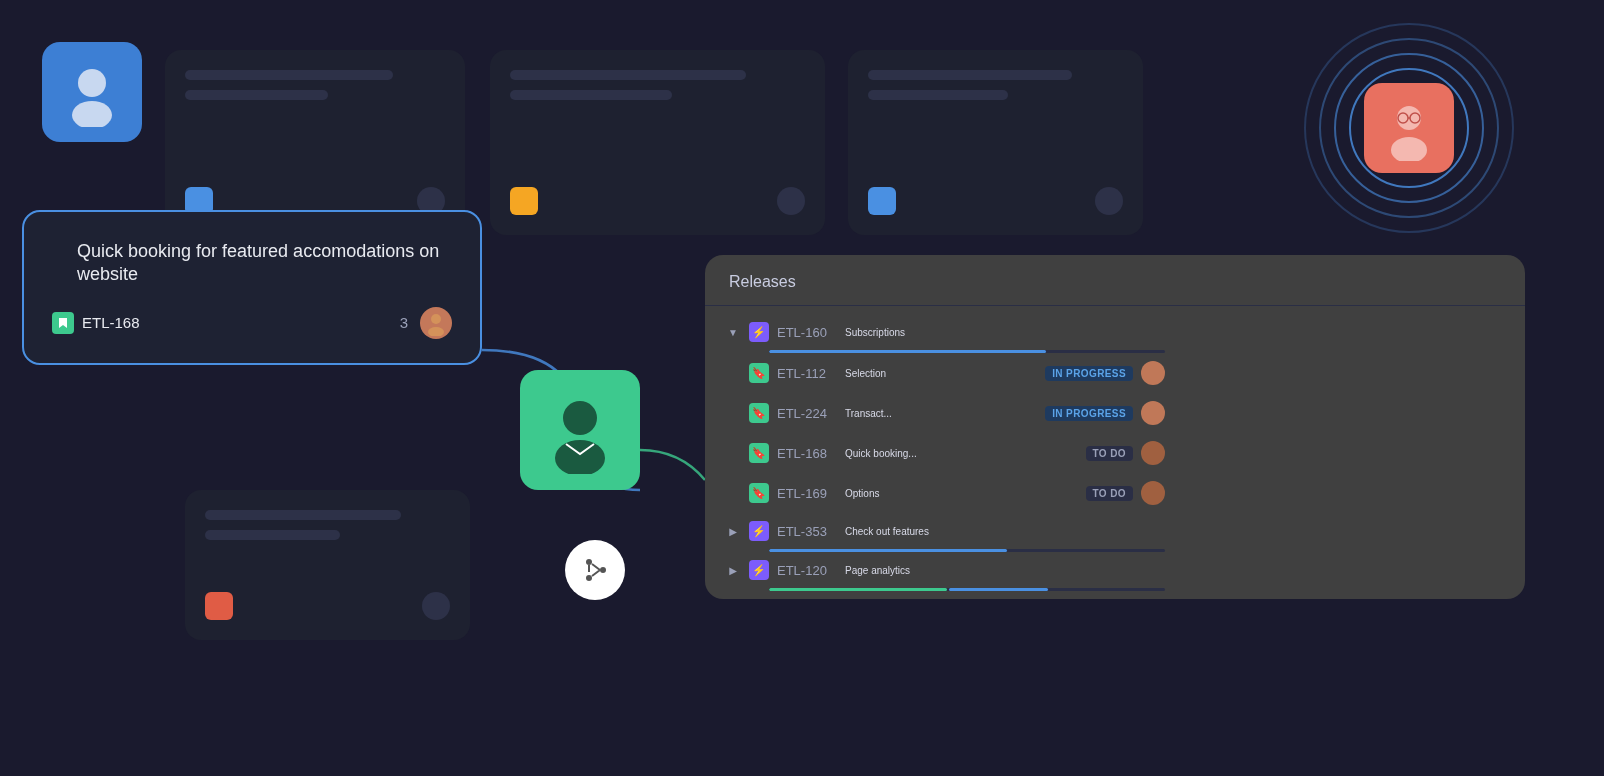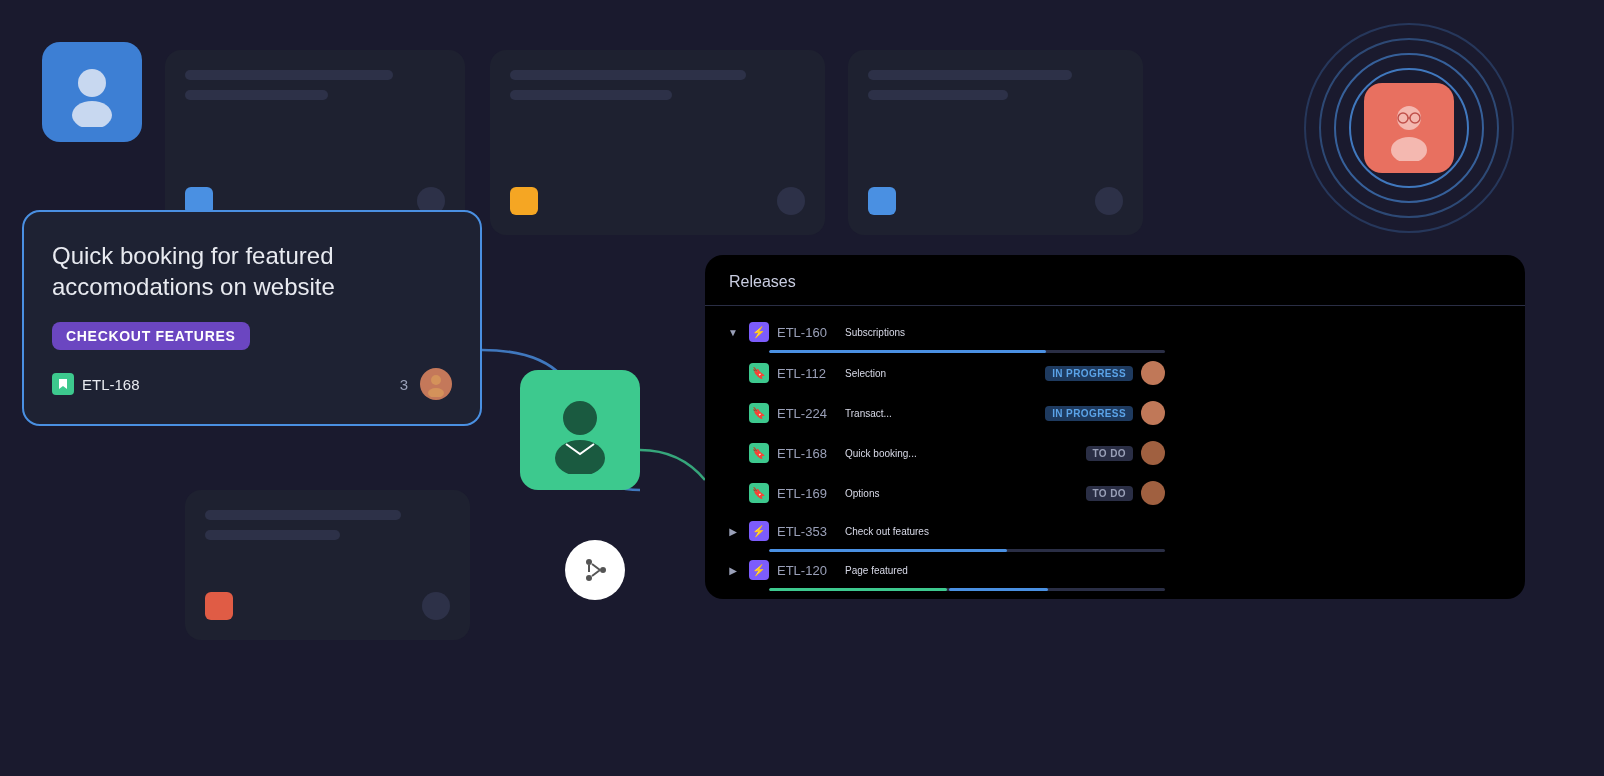--- a/index.html
+++ b/index.html
@@ -173,25 +173,26 @@
       top: 210px;
       left: 22px;
       width: 460px;
       background: #1e2233;
       border: 2px solid #4a90e2;
       border-radius: 18px;
       padding: 28px 28px 24px;
       z-index: 5;
     }
     .feature-card-title {
-      font-size: 24px;
+      font-size: 18px;
       font-weight: 500;
       color: #e8eaf0;
       line-height: 1.3;
       margin-bottom: 20px;
+      margin-left: 25px;
     }
     .feature-badge {
       display: inline-block;
       background: #6b46c1;
       border-radius: 8px;
       padding: 6px 14px;
       font-size: 14px;
       font-weight: 700;
       color: #fff;
       letter-spacing: 0.05em;
@@ -236,21 +237,21 @@
       justify-content: center;
     }
     .user-avatar-small svg { width: 26px; height: 26px; }
 
     
     .releases-panel {
       position: absolute;
       top: 255px;
       left: 705px;
       width: 820px;
-      background: #000000;
+      background: #404040;
       border-radius: 18px;
       overflow: hidden;
       z-index: 4;
     }
     .releases-header {
       padding: 18px 24px 14px;
       color: #c8cce0;
       font-size: 16px;
       font-weight: 500;
       border-bottom: 1px solid #2a2e45;
@@ -466,21 +467,20 @@
 
         <circle cx="26" cy="22" r="5" fill="none" stroke="#c0504a" stroke-width="1.5"></circle>
         <circle cx="38" cy="22" r="5" fill="none" stroke="#c0504a" stroke-width="1.5"></circle>
         <line x1="31" y1="22" x2="33" y2="22" stroke="#c0504a" stroke-width="1.5"></line>
       </svg>
     </div>
   </div>
 
   <div class="feature-card">
     <div class="feature-card-title">Quick booking for featured accomodations on website</div>
-    <div class="feature-badge">CHECKOUT FEATURES</div>
     <div class="feature-card-footer">
       <div class="etl-id">
         <div class="etl-icon">
           <svg width="12" height="12" viewBox="0 0 12 12" fill="none">
             <path d="M2 1h8v10L6 8 2 11V1z" fill="white"></path>
           </svg>
         </div>
         <span>ETL-168</span>
       </div>
       <span class="comment-count">3</span>
@@ -573,21 +573,21 @@
           <div class="progress-bar-row">
             <div class="progress-fill fill-blue" style="width:60%"></div>
           </div>
         </div>
 
         <div class="release-group">
           <div class="release-row">
             <div class="expand-btn">▶</div>
             <div class="release-lightning">⚡</div>
             <span class="release-etl">ETL-120</span>
-            <span class="release-name">Page featured</span>
+            <span class="release-name">Page analytics</span>
           </div>
           <div class="progress-bar-row">
             <div style="display:flex; height:3px;">
               <div class="progress-fill fill-green" style="width:45%"></div>
               <div class="progress-fill fill-blue" style="width:25%; margin-left:2px;"></div>
             </div>
           </div>
         </div>
 
       </div>

